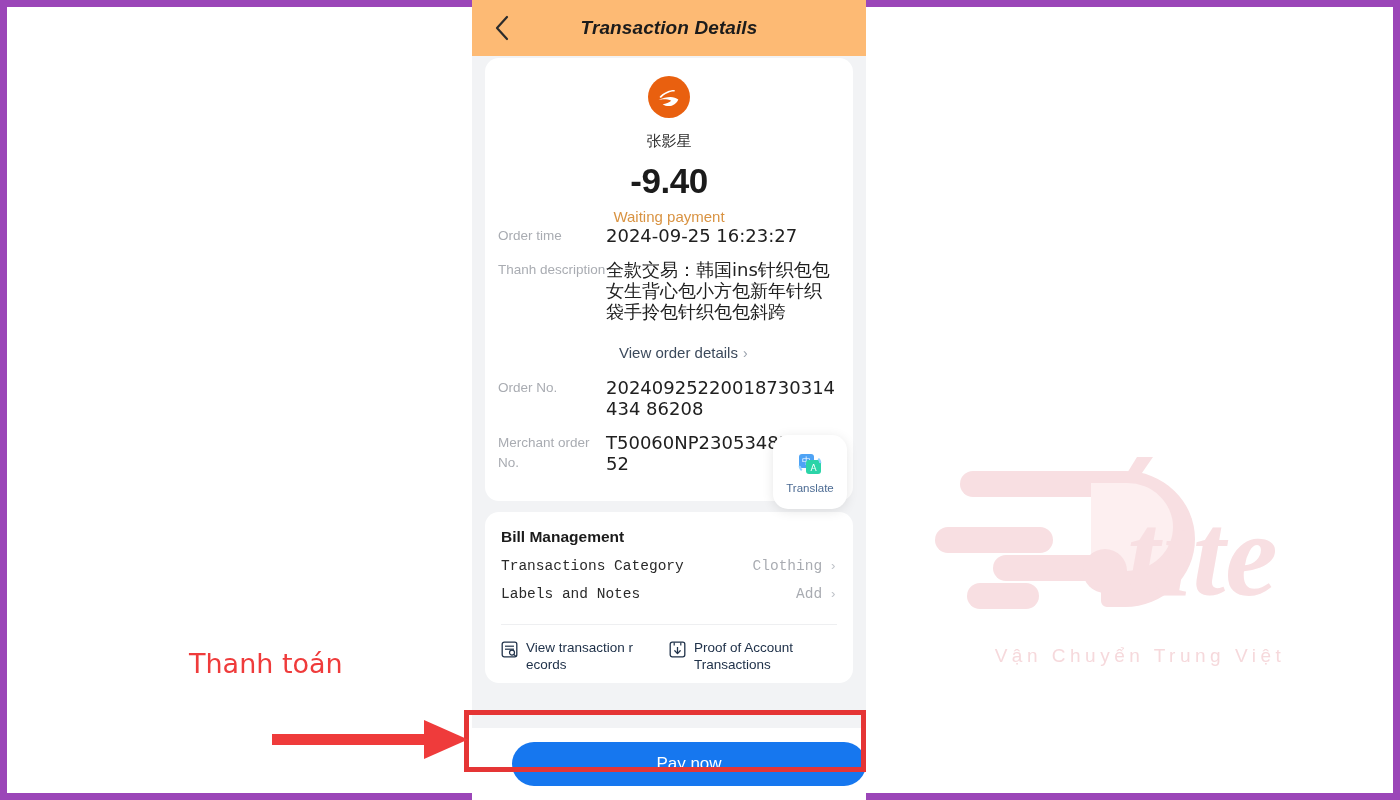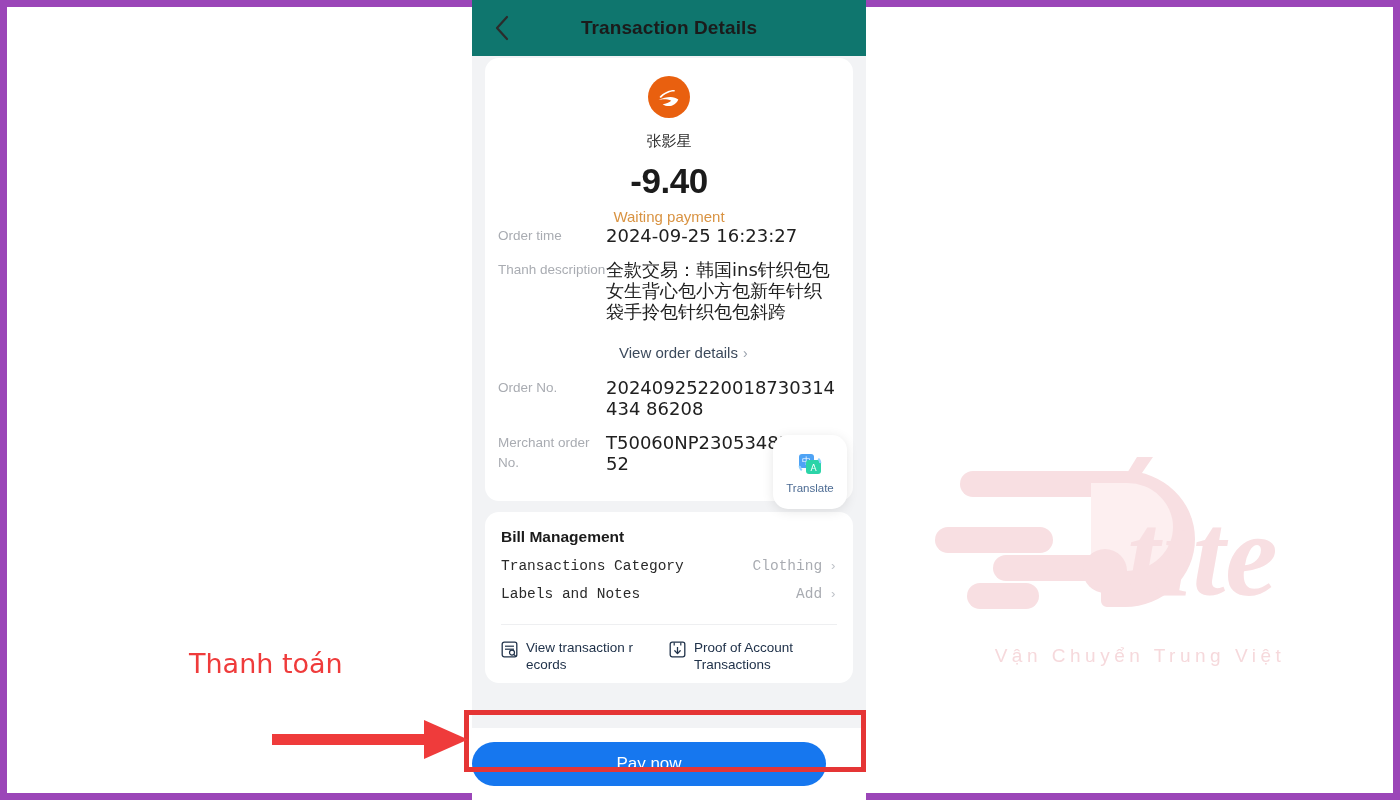--- a/index.html
+++ b/index.html
@@ -31,22 +31,22 @@
   }
 
   
   #phone{
     position:absolute; left:472px; top:0; width:394px; height:800px;
     background:#f2f3f5; z-index:3;
     overflow:hidden;
   }
 
   #topbar{
-    position:relative; height:56px; background:#0f766e;
-    display:flex; align-items:center; justify-content:center;
+    position:relative; height:56px; background:#fdba74;
+    display:flex; align-items:center; justify-content:center;font-style:italic;
   }
   #back-btn{
     position:absolute; left:14px; top:12px; width:32px; height:32px;
     display:flex; align-items:center; justify-content:center;
     cursor:pointer;
   }
   #back-btn svg{ display:block; }
   #page-title{
     font-size:19px; font-weight:bold; color:#1b1b1b; letter-spacing:0.1px;
   }
@@ -121,21 +121,21 @@
     flex:1; display:flex; align-items:flex-start; gap:8px; cursor:pointer;
     padding-right:6px;
   }
   .action .a-ico{ flex:0 0 17px; margin-top:2px; }
   .action .a-txt{ font-size:13.5px; color:#20324a; line-height:17px; }
 
   
   #pay-bar{
     position:absolute; left:0; bottom:0; width:394px; height:72px;
     background:#ffffff;
-    display:flex; align-items:center; justify-content:flex-start;
+    display:flex; align-items:center; justify-content:flex-end;
   }
   #pay-now{
     width:354px; height:44px; border-radius:22px; border:none;
     background:#1677ef; color:#ffffff; font-size:17px; cursor:pointer;
     font-family:"Liberation Sans", sans-serif;
   }
 
   
   #annot-box{
     position:absolute; left:464px; top:710px; width:402px; height:62px;

